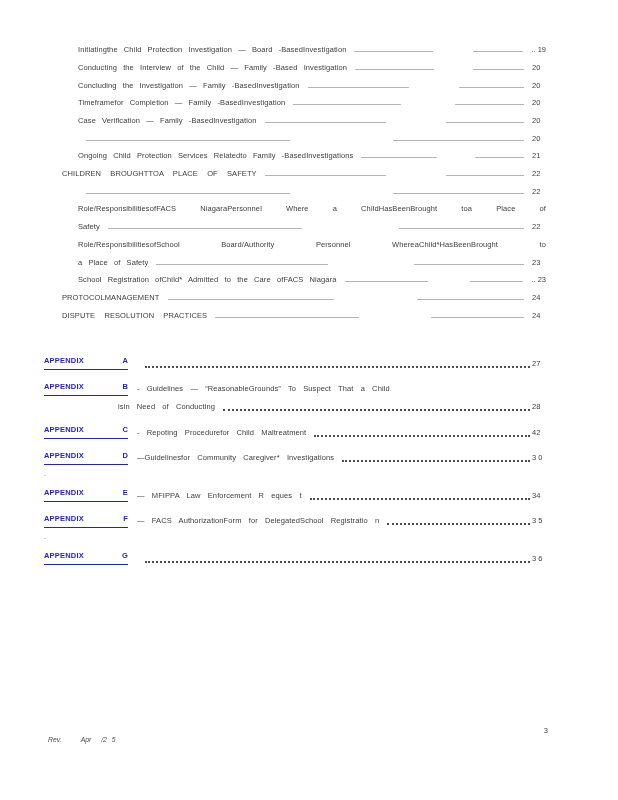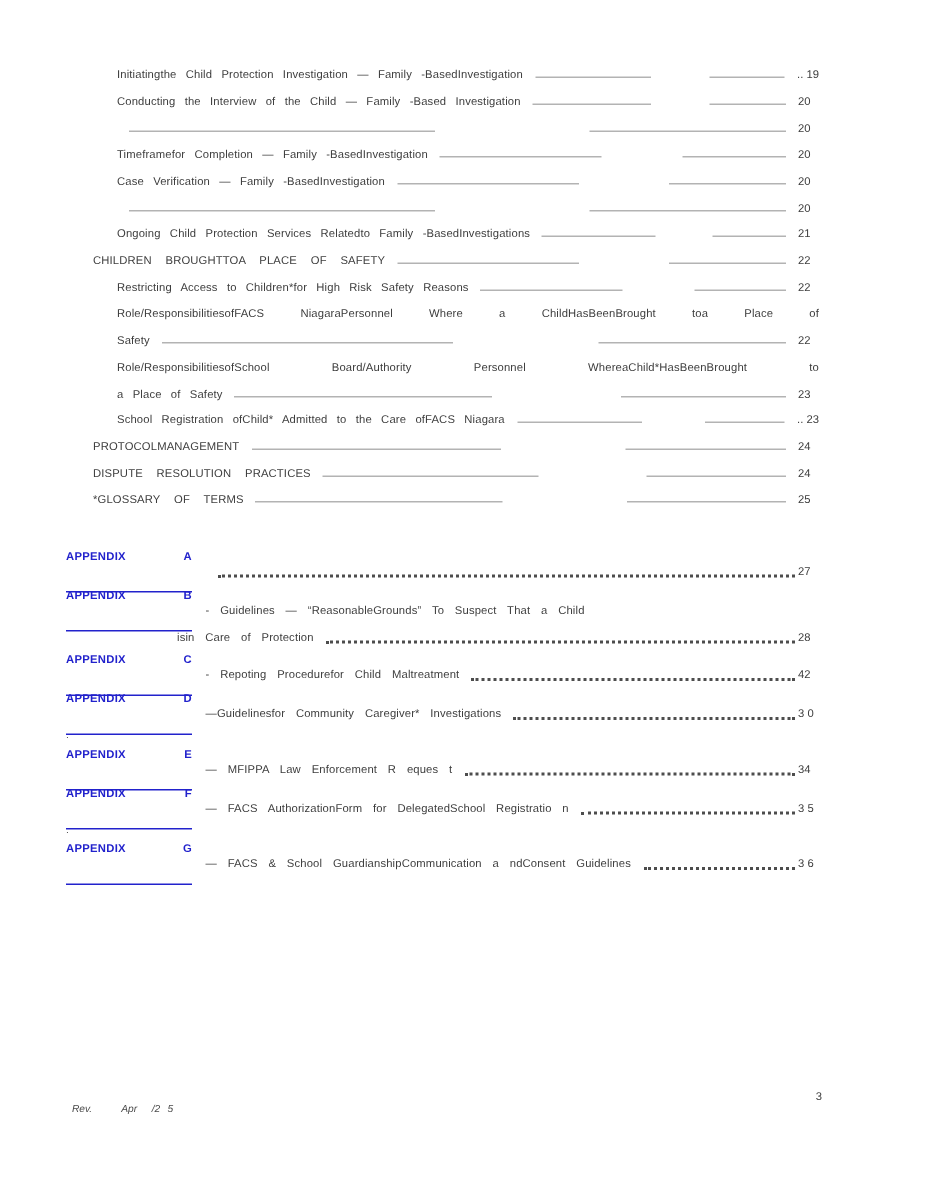--- a/index.html
+++ b/index.html
@@ -29,21 +29,21 @@
   .leader .s2{flex:.9}
   .pg{font-size:7.5px;white-space:pre;min-width:14px;text-align:left;flex:none}
 
   
   .apx{margin-top:30px;padding-left:44px;padding-right:72px}
   .apx-row{margin-top:7.5px}
   .apx-row .row-line{height:18px}
   .apx-link{
     display:inline-flex;justify-content:space-between;align-items:baseline;
     width:84px;flex:none;color:#2222cc;border-bottom:1.2px solid #2222cc;
-    padding-bottom:19px;margin-right:9px;font-size:7.5px;font-weight:bold;
+    padding-bottom:4px;margin-right:9px;font-size:7.5px;font-weight:bold;
     letter-spacing:.2px;text-decoration:none;cursor:pointer
   }
   .apx .t{word-spacing:5px}
   .ldots{flex:1;align-self:flex-end;margin:0 2px 4.5px 8px;border-bottom:2px dotted #4d4d4d;min-width:20px}
   .l2line{display:flex;align-items:center;height:18px;padding-left:74px}
   .predot{height:9px;line-height:8px;font-size:7px;color:#555;margin-top:3px}
 
   
   .footer-rev{
     position:absolute;left:48px;top:736px;font-size:6.8px;font-style:italic;
@@ -53,21 +53,21 @@
     position:absolute;left:0;top:726px;width:548px;text-align:right;font-size:7.5px;color:#3d3d3d
   }
 </style>
 </head>
 <body>
 
 <div class="content">
   <div class="toc" id="toc">
       <div class="toc-row ind2">
         <div class="row-line">
-          <span class="t">Initiatingthe Child Protection Investigation — Family -BasedInvestigation</span>
+          <span class="t">Initiatingthe Child Protection Investigation — Board -BasedInvestigation</span>
           <span class="leader">
             <i class="s s1"></i>
             <i class="gapseg"></i>
             <i class="s s2"></i>
           </span>
           <span class="pg">.. 19</span>
         </div>
       </div>
       <div class="toc-row ind2">
         <div class="row-line">
@@ -75,20 +75,21 @@
           <span class="leader">
             <i class="s s1"></i>
             <i class="gapseg"></i>
             <i class="s s2"></i>
           </span>
           <span class="pg">20</span>
         </div>
       </div>
       <div class="toc-row ind2">
         <div class="row-line">
+          <span class="t">Concluding the Investigation — Family -BasedInvestigation</span>
           <span class="leader">
             <i class="s s1"></i>
             <i class="gapseg"></i>
             <i class="s s2"></i>
           </span>
           <span class="pg">20</span>
         </div>
       </div>
       <div class="toc-row ind2">
         <div class="row-line">
@@ -139,21 +140,20 @@
           <span class="leader">
             <i class="s s1"></i>
             <i class="gapseg"></i>
             <i class="s s2"></i>
           </span>
           <span class="pg">22</span>
         </div>
       </div>
       <div class="toc-row ind2">
         <div class="row-line">
-          <span class="t">Restricting Access to Children*for High Risk Safety Reasons</span>
           <span class="leader">
             <i class="s s1"></i>
             <i class="gapseg"></i>
             <i class="s s2"></i>
           </span>
           <span class="pg">22</span>
         </div>
       </div>
       <div class="toc-row ind2">
         <div class="wrapline t">Role/ResponsibilitiesofFACS NiagaraPersonnel Where a ChildHasBeenBrought toa Place of</div>
@@ -203,31 +203,20 @@
       </div>
       <div class="toc-row ind1">
         <div class="row-line">
           <span class="t">DISPUTE RESOLUTION PRACTICES</span>
           <span class="leader">
             <i class="s s1"></i>
             <i class="gapseg"></i>
             <i class="s s2"></i>
           </span>
           <span class="pg">24</span>
-        </div>
-      </div>
-      <div class="toc-row ind1">
-        <div class="row-line">
-          <span class="t">*GLOSSARY OF TERMS</span>
-          <span class="leader">
-            <i class="s s1"></i>
-            <i class="gapseg"></i>
-            <i class="s s2"></i>
-          </span>
-          <span class="pg">25</span>
         </div>
       </div>
     </div>
   <div class="apx" id="apx">
       <div class="apx-row">
         <div class="row-line">
           <a class="apx-link">
             <span>APPENDIX</span>
             <span>A</span>
           </a>
@@ -237,21 +226,21 @@
       </div>
       <div class="apx-row">
         <div class="row-line">
           <a class="apx-link">
             <span>APPENDIX</span>
             <span>B</span>
           </a>
           <span class="t">- Guidelines — “ReasonableGrounds” To Suspect That a Child</span>
         </div>
         <div class="l2line">
-          <span class="t">isin Care of Protection</span>
+          <span class="t">isin Need of Conducting</span>
           <span class="ldots"></span>
           <span class="pg">28</span>
         </div>
       </div>
       <div class="apx-row">
         <div class="row-line">
           <a class="apx-link">
             <span>APPENDIX</span>
             <span>C</span>
           </a>
@@ -294,21 +283,20 @@
           <span class="pg">3 5</span>
         </div>
       </div>
       <div class="predot">.</div>
       <div class="apx-row">
         <div class="row-line">
           <a class="apx-link">
             <span>APPENDIX</span>
             <span>G</span>
           </a>
-          <span class="t">— FACS &amp; School GuardianshipCommunication a ndConsent Guidelines</span>
           <span class="ldots"></span>
           <span class="pg">3 6</span>
         </div>
       </div>
     </div>
 </div>
 
 <div class="footer-rev">Rev.    Apr  /2 5</div>
 <div class="footer-page">3</div>
 

